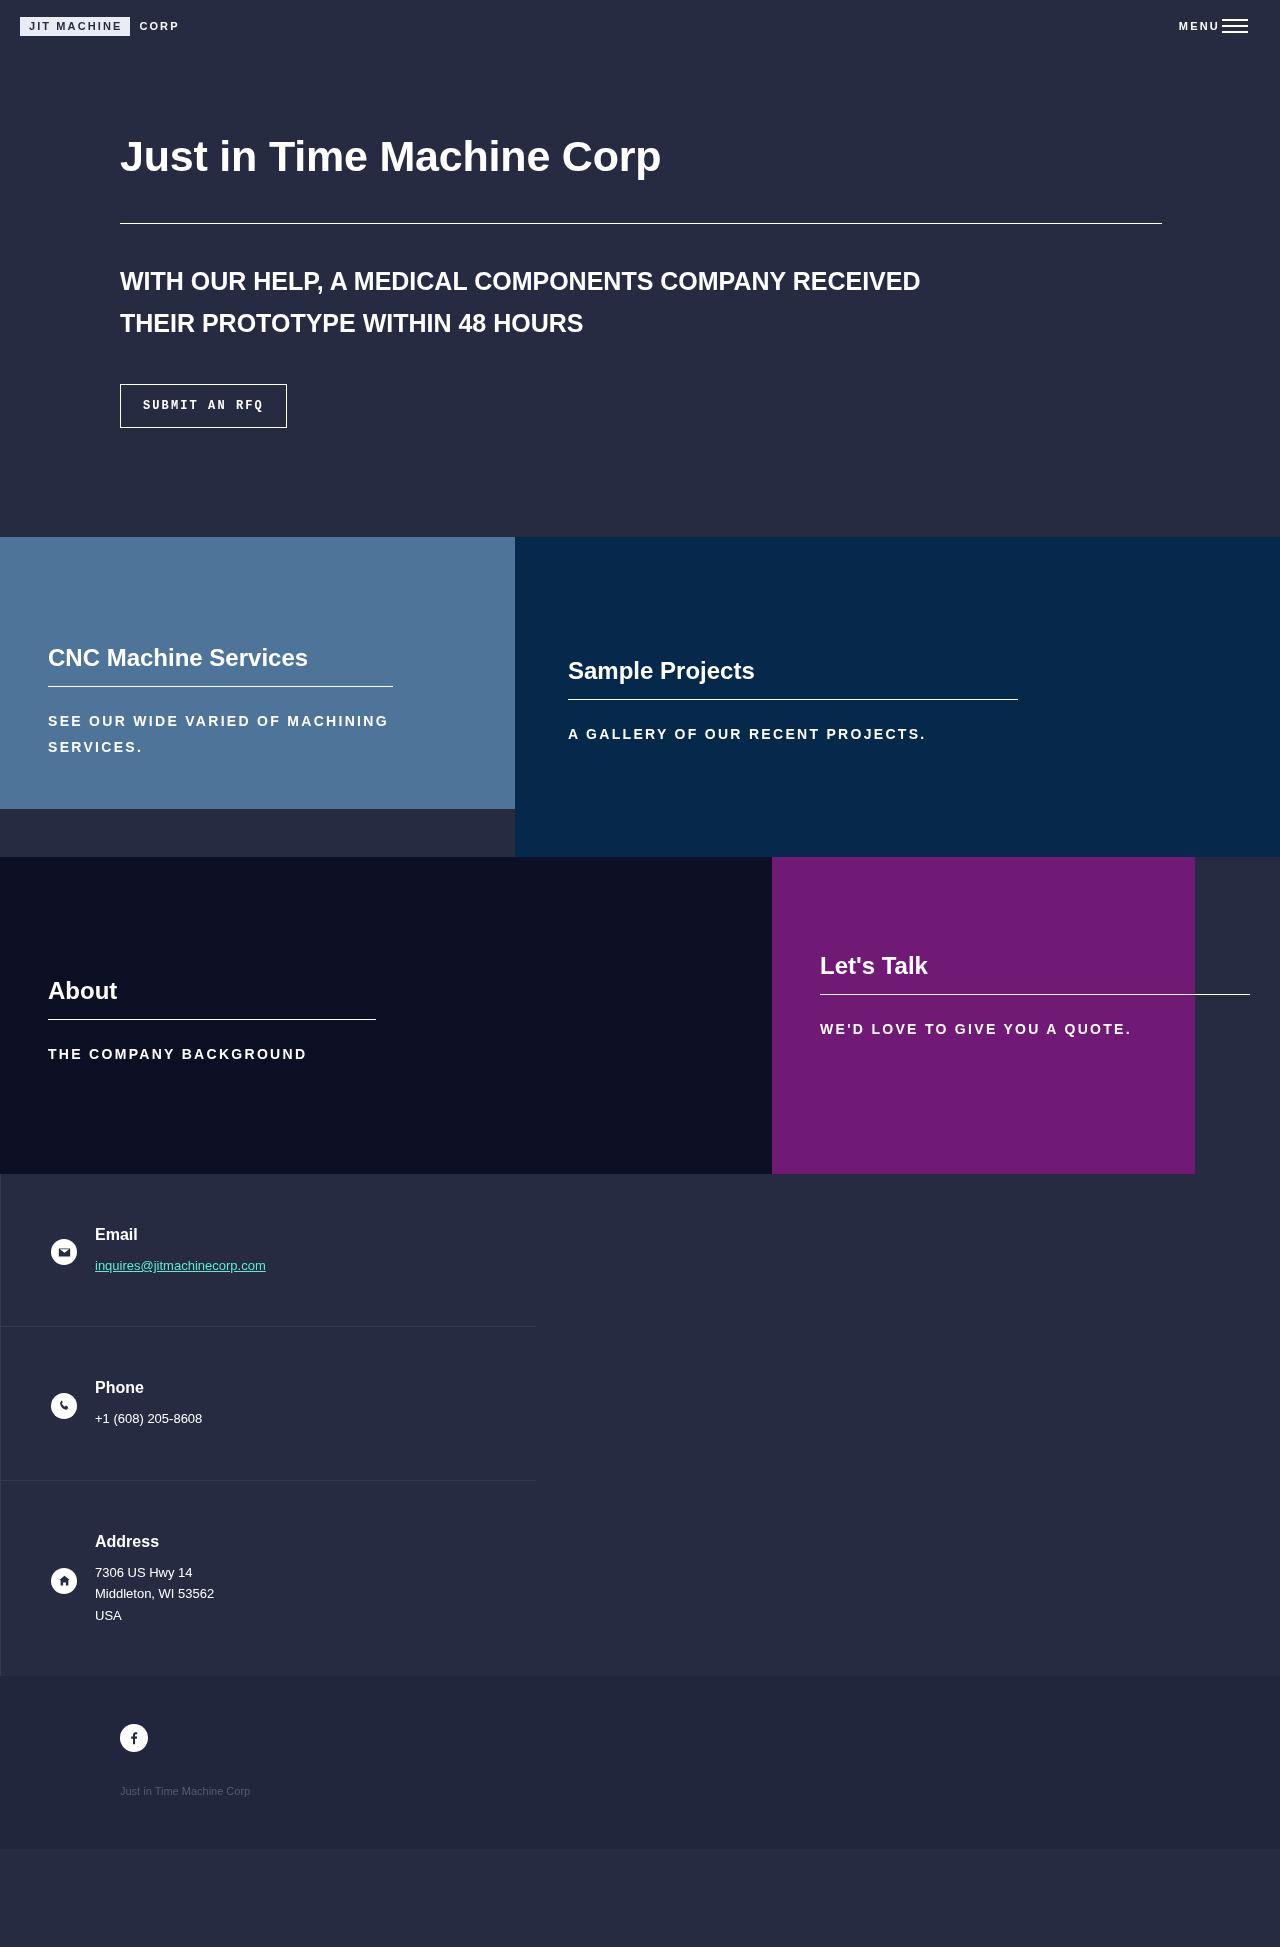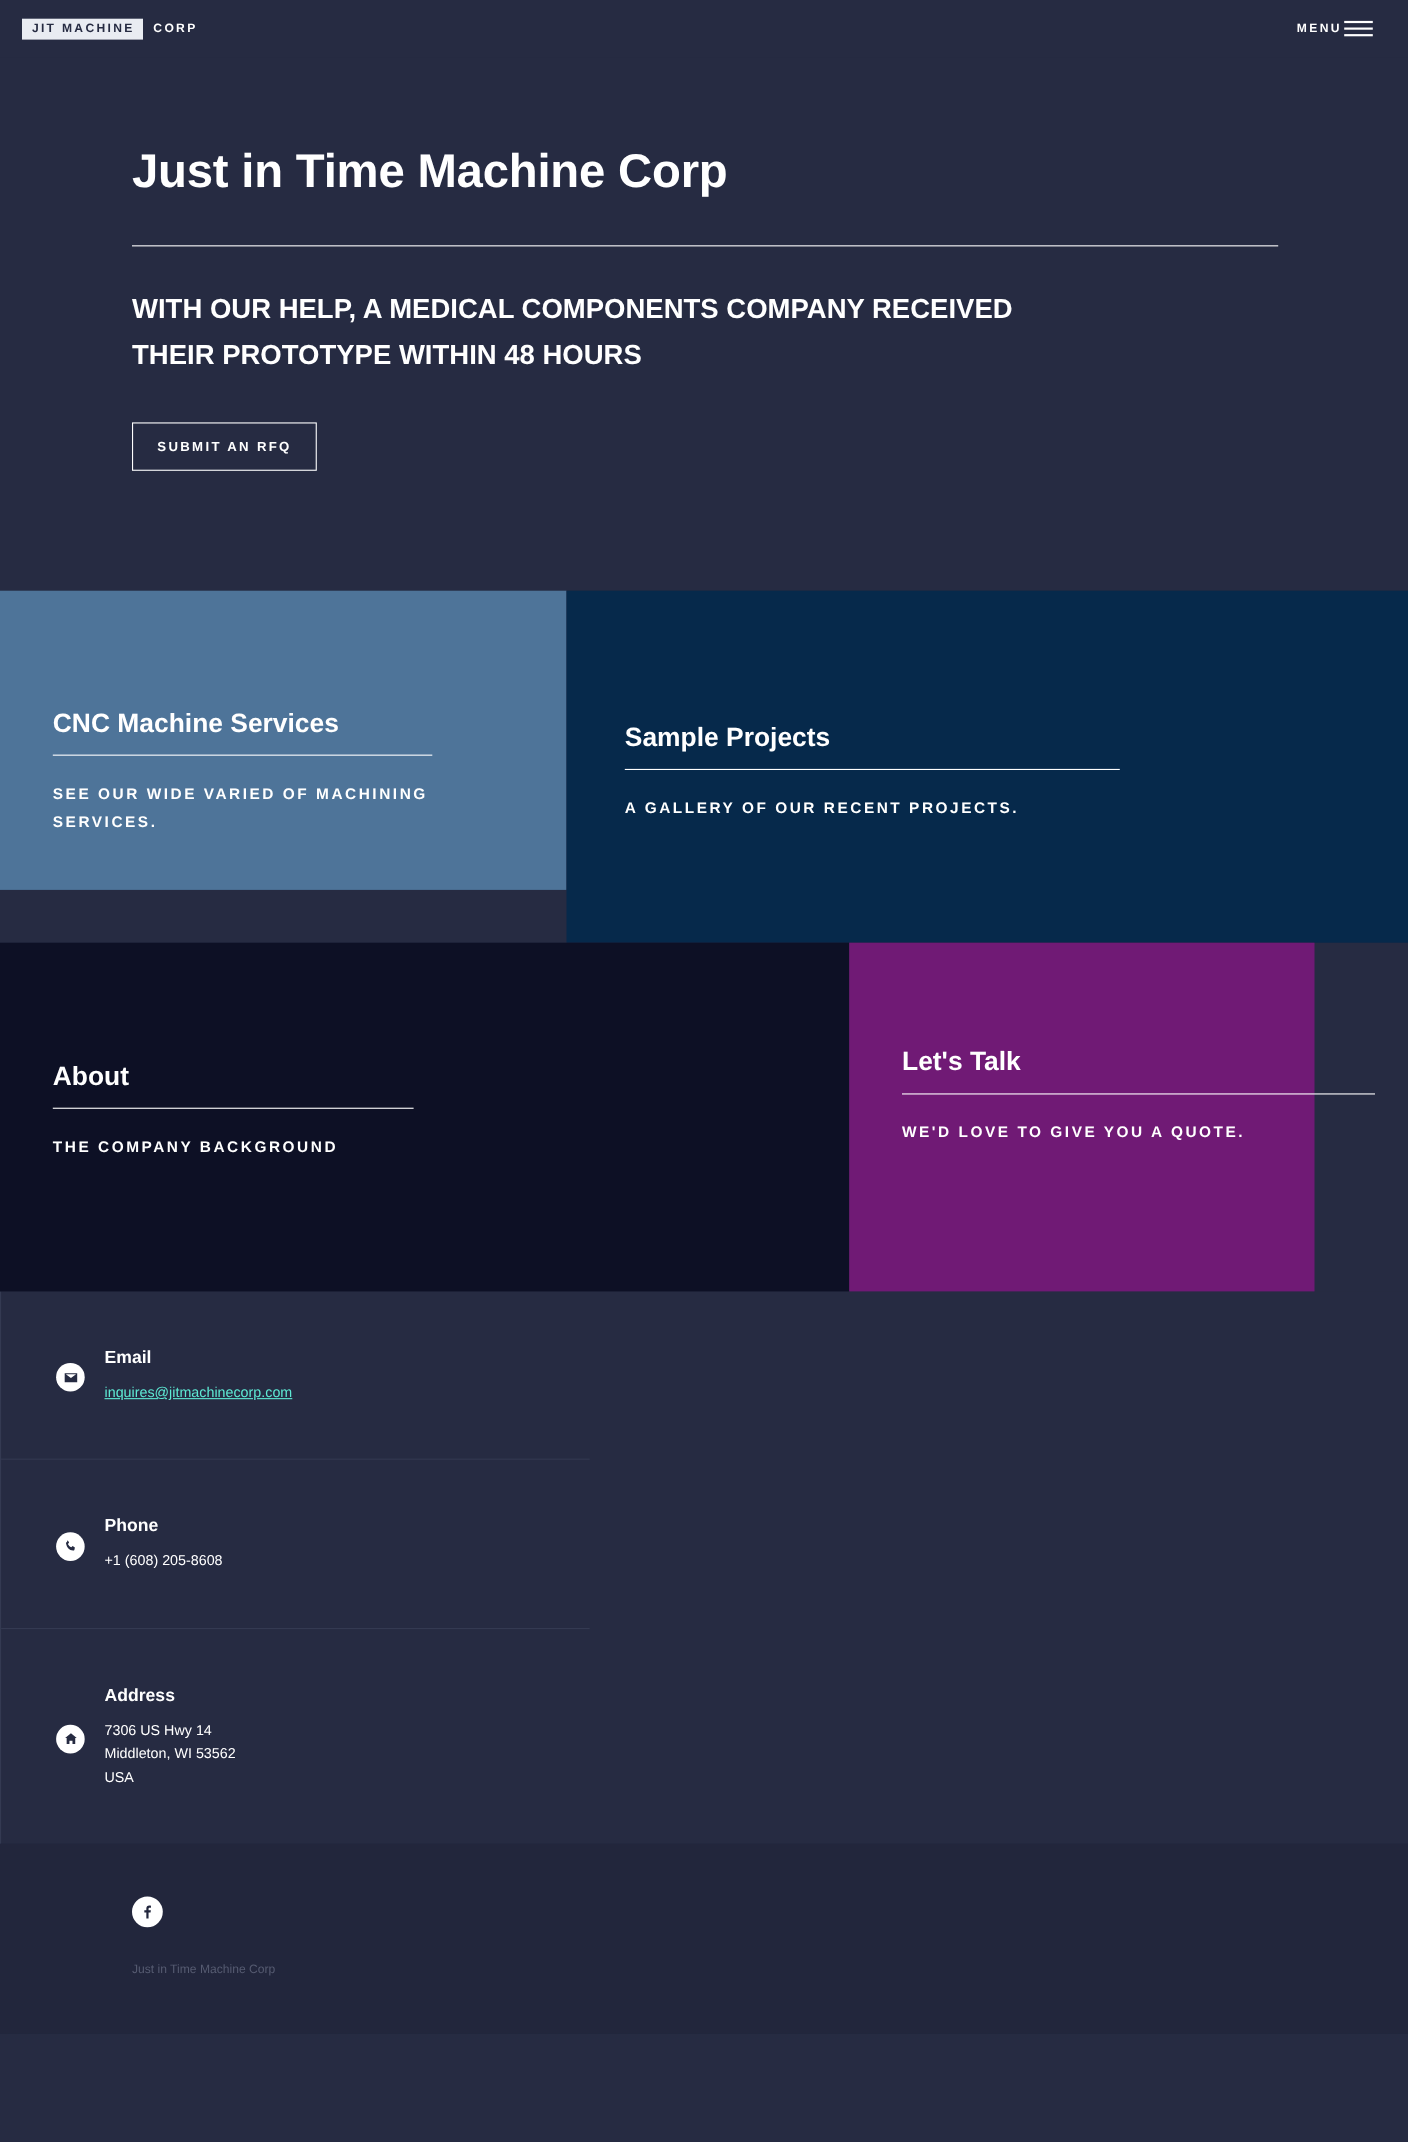--- a/index.html
+++ b/index.html
@@ -81,21 +81,21 @@
     margin-top: 40px;
     display: inline-block;
     border: 1px solid #ffffff;
     background: transparent;
     color: #ffffff;
     font-size: 12px;
     font-weight: bold;
     letter-spacing: 2.1px;
     padding: 14px 22px;
     cursor: pointer;
-    font-family: Liberation Sans, sans-serif;
+    font-family: Liberation Mono, monospace;
   }
 
   
   .panel-row { display: flex; width: 1280px; }
   .panel {
     position: relative;
     padding: 0;
   }
   .panel-inner { position: absolute; left: 48px; right: 48px; }
   .panel h2 {
@@ -113,21 +113,21 @@
 
   .panel-cnc { width: 515px; height: 272px; background: #4e7499; }
   .panel-cnc .panel-inner { top: 107px; left: 48px; width: 430px; }
   .panel-cnc .panel-rule { width: 345px; }
 
   .panel-sample { width: 765px; height: 320px; background: #06294b; }
   .panel-sample .panel-inner { top: 120px; left: 53px; width: 480px; }
   .panel-sample .panel-rule { width: 450px; }
 
   .panel-about { width: 772px; height: 317px; background: #0d1025; }
-  .panel-about .panel-inner { top: 108px; left: 48px; width: 430px; }
+  .panel-about .panel-inner { top: 120px; left: 48px; width: 430px; }
   .panel-about .panel-rule { width: 328px; }
 
   .panel-talk { width: 423px; height: 317px; background: #701a75; }
   .panel-talk .panel-inner { top: 95px; left: 48px; width: 400px; }
   .panel-talk .panel-rule { width: 430px; }
 
   
   .contact-row { display: flex; background: #262b42; }
   .contact-left {
     width: 744px;

